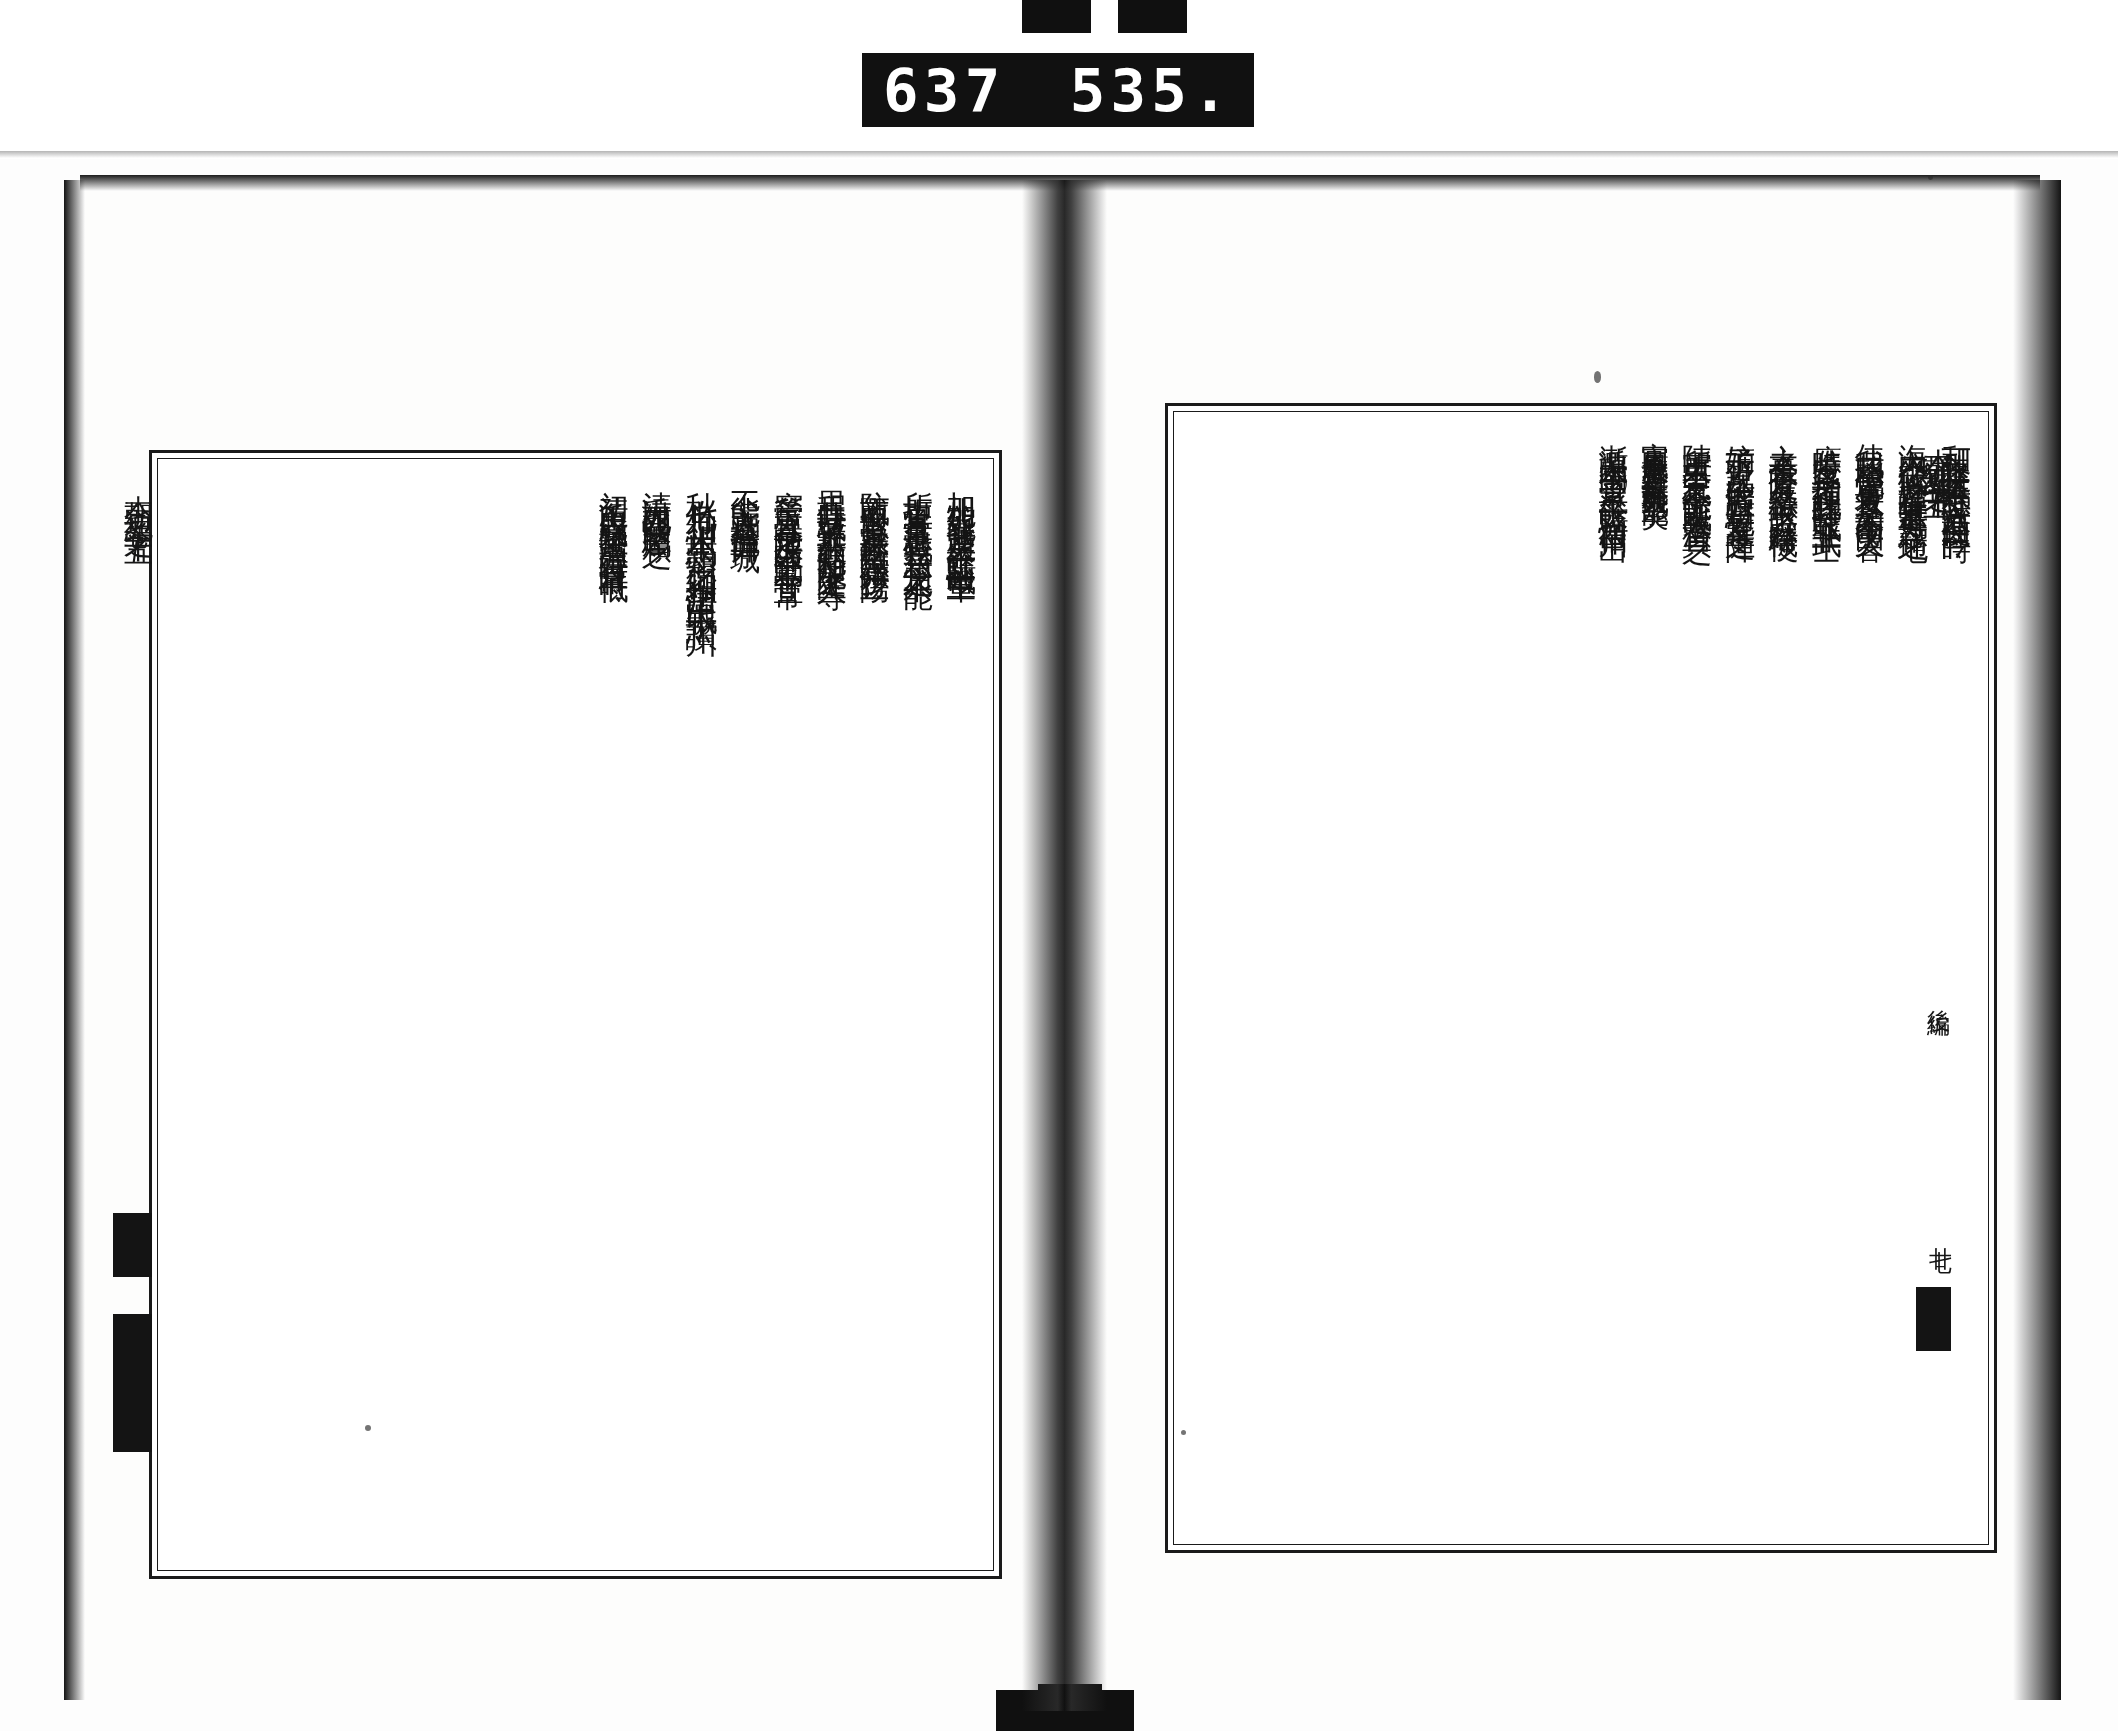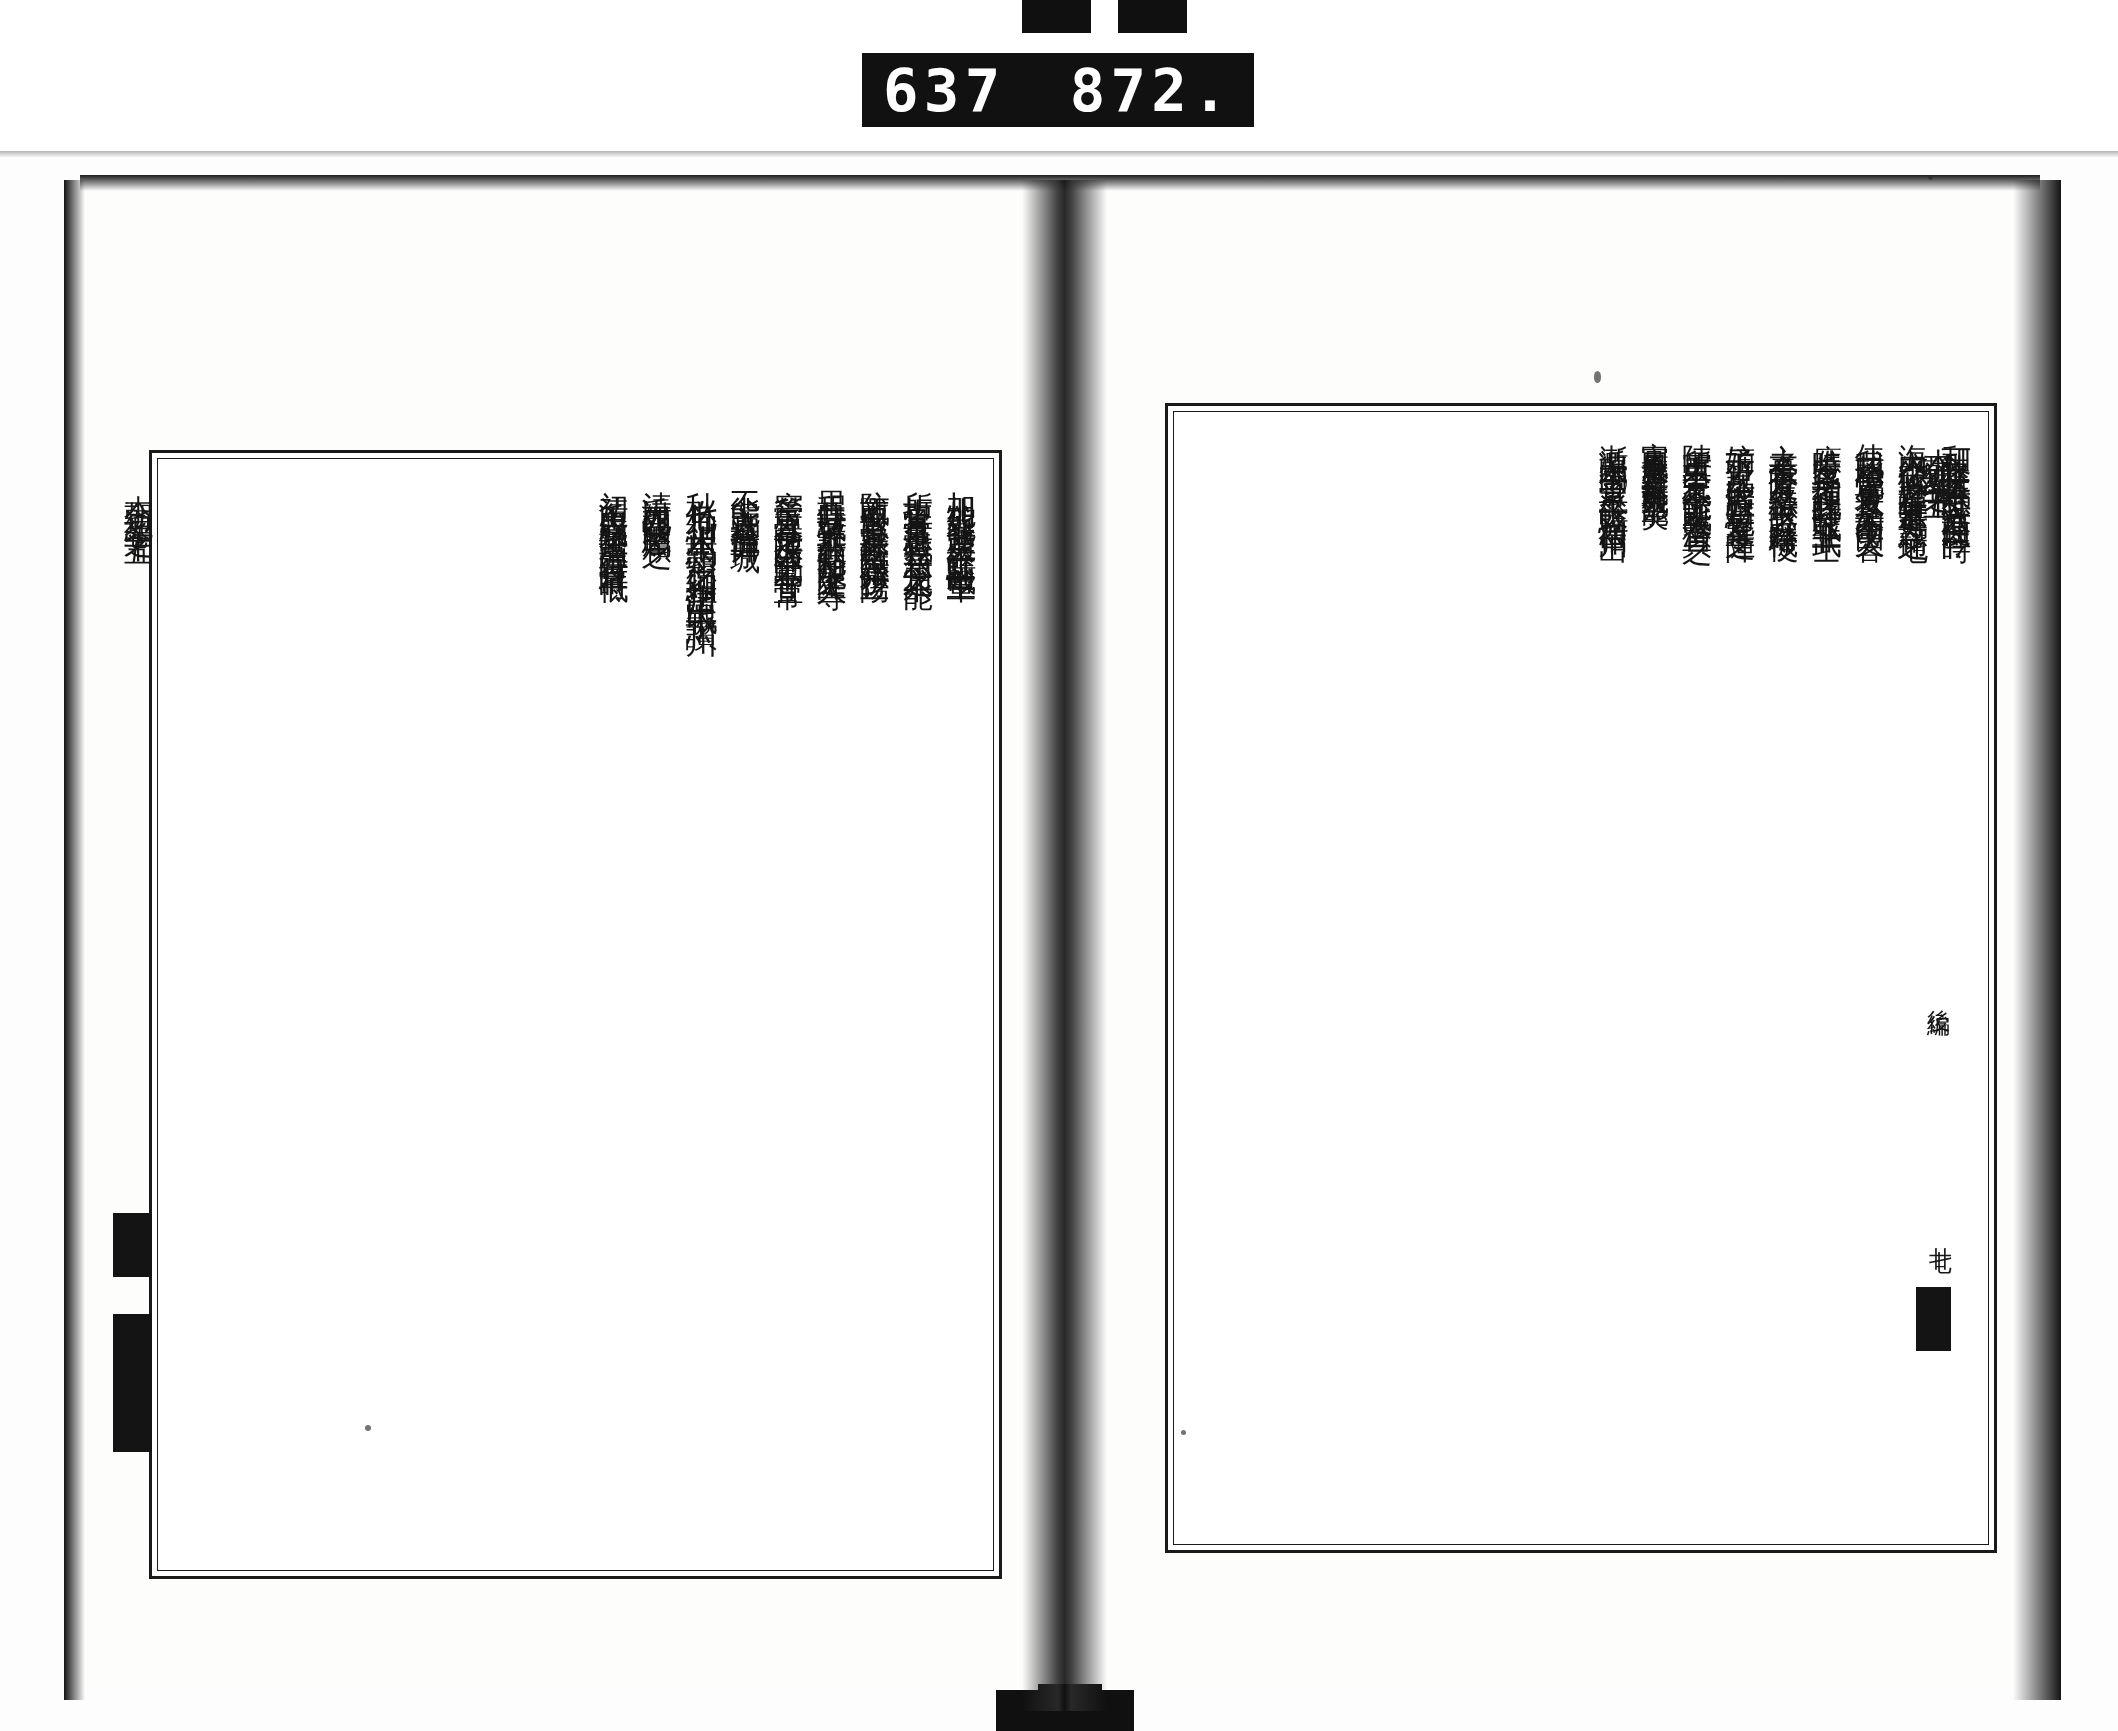--- a/index.html
+++ b/index.html
@@ -207,21 +207,21 @@
 
   <div class="scan-top-band"></div>
 
   <div class="reg-block reg-top-left"></div>
   <div class="reg-block reg-top-right"></div>
   <div class="reg-block reg-bottom2"></div>
   <div class="reg-block reg-bottom"></div>
 
   <div class="counter">
     <span class="digits">637</span>
-    <span class="digits">872.</span>
+    <span class="digits">535.</span>
   </div>
 
   <div class="book">
     <div class="book-shadow-top"></div>
     <div class="book-shadow-left"></div>
     <div class="book-shadow-right"></div>
 
     <div class="page page-left"></div>
     <div class="page page-right"></div>
 

